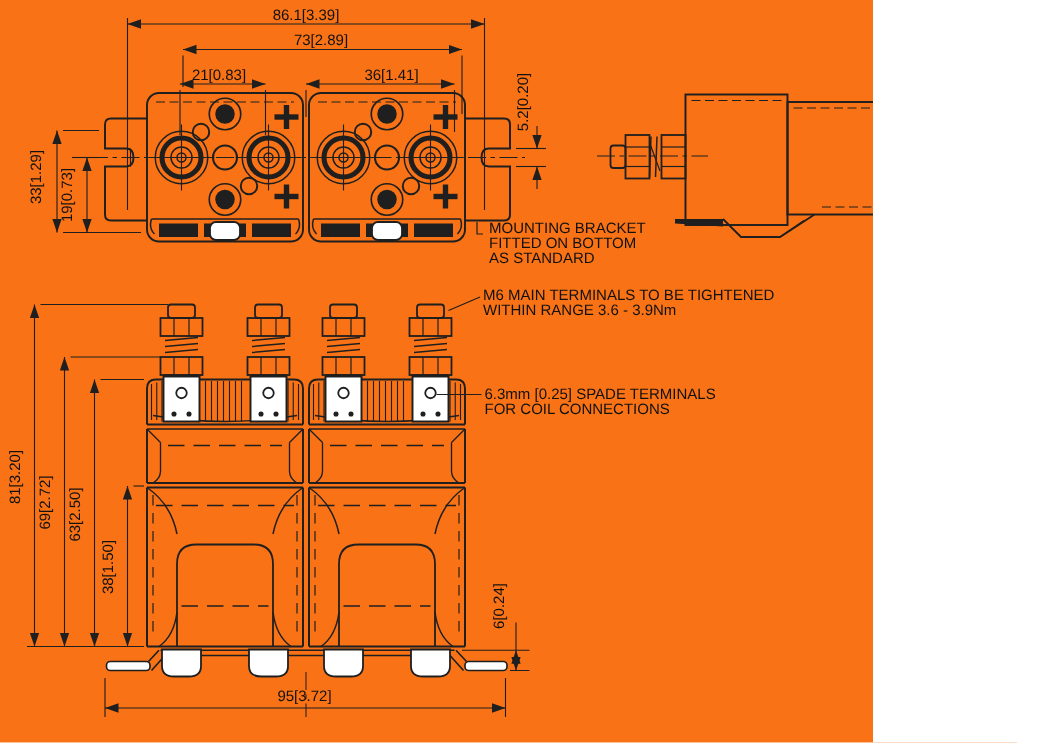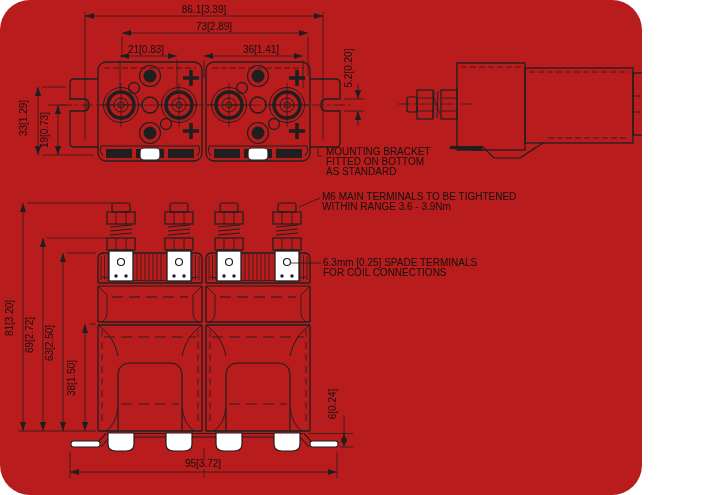--- a/index.html
+++ b/index.html
@@ -1,16 +1,16 @@
 <!DOCTYPE html>
 <html><head>
 <meta charset="utf-8">
 <style>
   html,body{margin:0;padding:0;background:#ffffff;}
-  .canvas{position:relative;width:642px;height:495px;background:#b91c1c;overflow:hidden;border-radius:30px;}
+  .canvas{position:relative;width:582px;height:495px;background:#f97316;overflow:hidden;}
   svg{display:block;font-family:"Liberation Sans", sans-serif;}
   text{fill:#111;font-size:10px;}
   .dim-t{font-size:10px;}
   .note-t{font-size:10px;}
   .ln{stroke:#1f1f1f;fill:none;}
   .w13{stroke-width:1.3;} .w11{stroke-width:1.1;} .w1{stroke-width:1;} .w08{stroke-width:.8;}
   .thin{stroke-width:.75;}
   .dash{stroke-dasharray:6 3;}
   .ldash{stroke-dasharray:11 6;}
   .cline{stroke-dasharray:12 3 3 3;stroke-width:.7;}

